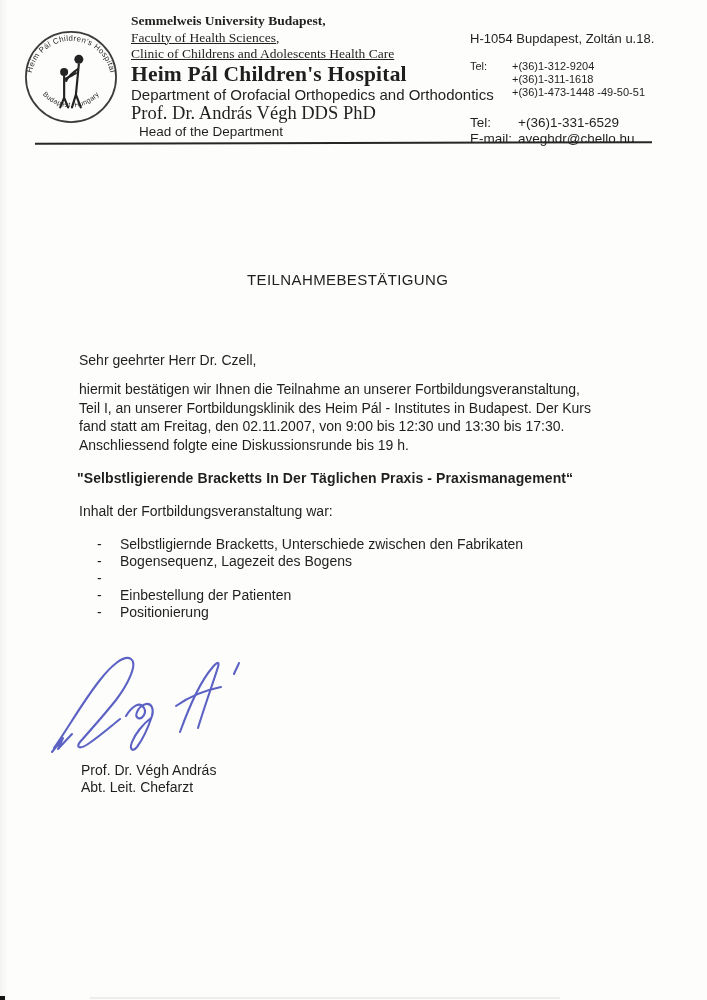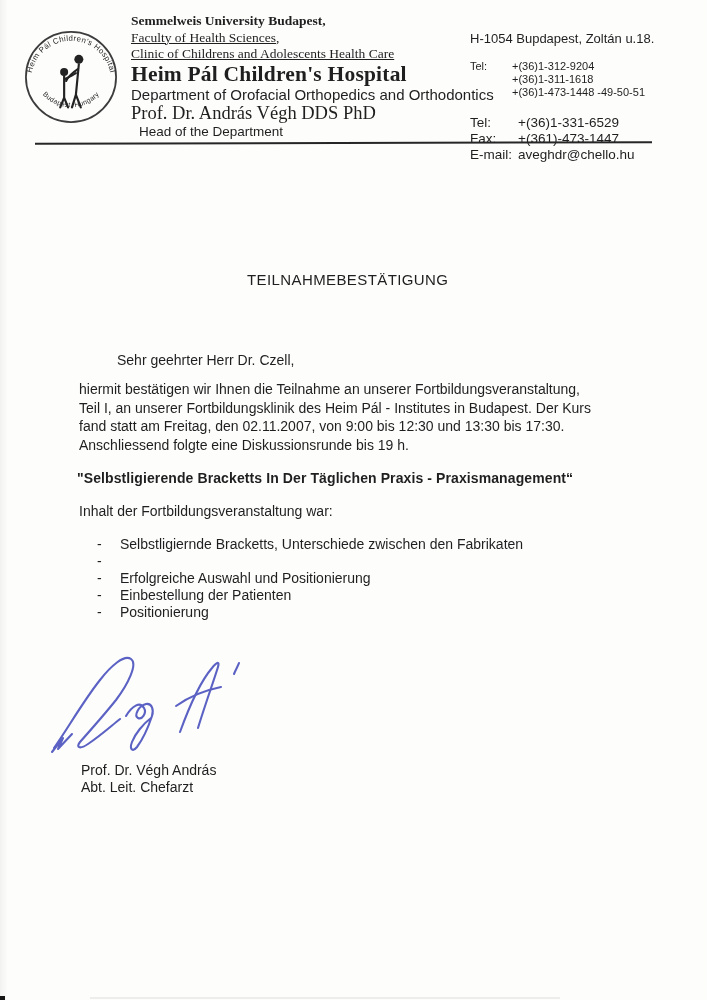--- a/index.html
+++ b/index.html
@@ -30,21 +30,21 @@
   .tel-label{width:42px;font-size:11px;}
   .tel-nums{font-size:11px;line-height:13px;}
   .c2{margin-top:16px;font-size:13.5px;line-height:16px;}
   .c2 .row{display:flex;}
   .c2 .lab{width:48px;}
 
   .rule{left:35px;top:142px;width:617px;height:2px;background:#262626;transform:rotate(-0.15deg);}
 
   
   .doc-title{left:247px;top:271px;font-size:15px;letter-spacing:0.4px;}
-  .salutation{left:79px;top:352px;font-size:14px;margin-left:38px;}
+  .salutation{left:79px;top:352px;font-size:14px;}
   .paragraph{left:79px;top:380px;font-size:14px;line-height:18.5px;width:585px;}
   .course-title{left:77px;top:470px;font-size:14px;font-weight:bold;letter-spacing:0.1px;}
   .content-intro{left:79px;top:503px;font-size:14px;}
   .topic-list{left:97px;top:536px;font-size:14px;}
   .topic-row{display:flex;line-height:17.1px;}
   .topic-dash{width:23px;}
 
   
   .signature{left:48px;top:644px;width:215px;height:112px;}
   .signer{left:81px;top:762px;font-size:14px;line-height:17px;}
@@ -102,24 +102,20 @@
         <div>+(36)1-311-1618</div>
         <div>+(36)1-473-1448 -49-50-51</div>
       </span>
     </div>
     <div class="c2">
       <div class="row">
         <span class="lab">Tel:</span>
         <span>+(36)1-331-6529</span>
       </div>
       <div class="row">
-        <span class="lab">Fax:</span>
-        <span>+(361)-473-1447</span>
-      </div>
-      <div class="row">
         <span class="lab">E-mail:</span>
         <span>aveghdr@chello.hu</span>
       </div>
     </div>
   </div>
 
   <div class="abs rule"></div>
 
   <div class="abs doc-title">TEILNAHMEBESTÄTIGUNG</div>
 
@@ -136,24 +132,24 @@
 
   <div class="abs content-intro">Inhalt der Fortbildungsveranstaltung war:</div>
 
   <div class="abs topic-list">
     <div class="topic-row">
       <span class="topic-dash">-</span>
       <span>Selbstligiernde Bracketts, Unterschiede zwischen den Fabrikaten</span>
     </div>
     <div class="topic-row">
       <span class="topic-dash">-</span>
+      <span>Bogensequenz, Lagezeit des Bogens</span>
     </div>
     <div class="topic-row">
       <span class="topic-dash">-</span>
-      <span>Erfolgreiche Auswahl und Positionierung</span>
     </div>
     <div class="topic-row">
       <span class="topic-dash">-</span>
       <span>Einbestellung der Patienten</span>
     </div>
     <div class="topic-row">
       <span class="topic-dash">-</span>
       <span>Positionierung</span>
     </div>
   </div>

